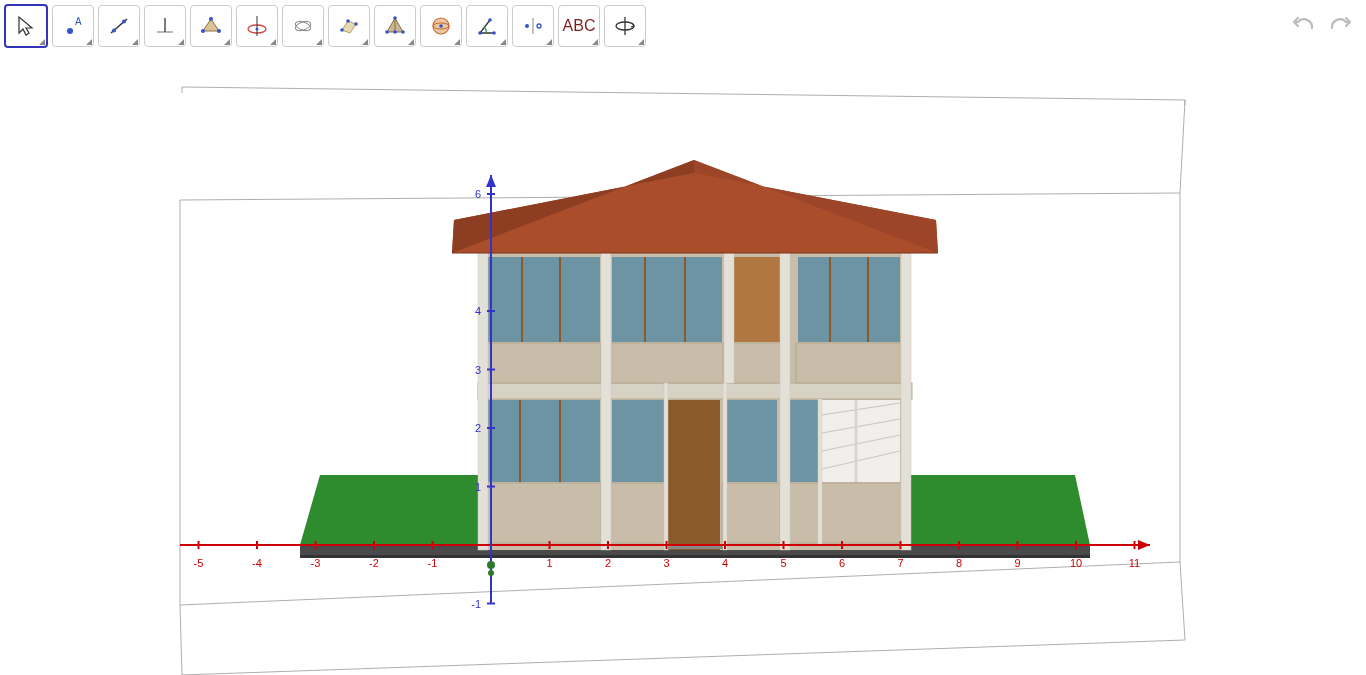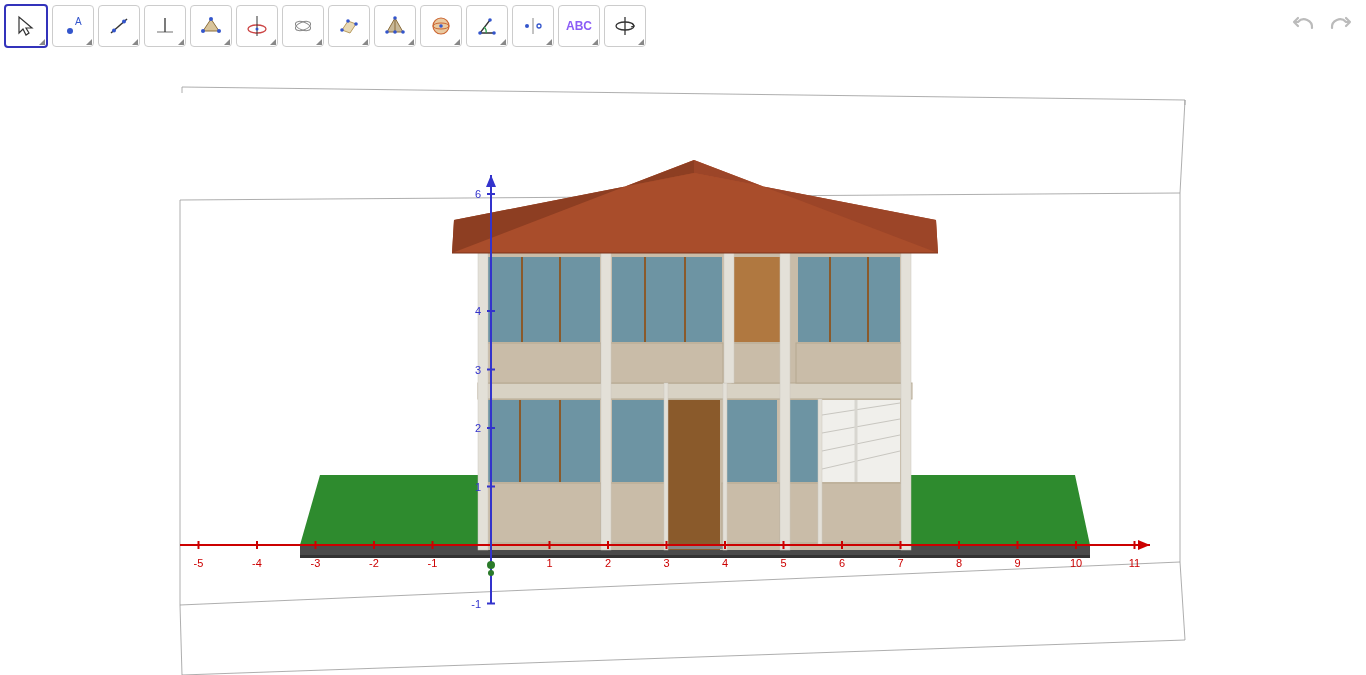--- a/index.html
+++ b/index.html
@@ -180,21 +180,21 @@
   </div>
   <div class="tool-btn">
     <svg width="22" height="22">
       <line x1="11" y1="3" x2="11" y2="19" stroke="#888" stroke-width="1"></line>
       <circle cx="5" cy="11" r="2" fill="#3355cc"></circle>
       <circle cx="17" cy="11" r="2" fill="none" stroke="#3355cc" stroke-width="1.3"></circle>
     </svg>
     <div class="tool-dropdown"></div>
   </div>
   <div class="tool-btn">
-    <span style="font-size:12px;font-weight:bold;color:#8b5cf6">ABC</span>
+    <span style="font-size:16px;font-weight:normal;color:#7f1d1d">ABC</span>
     <div class="tool-dropdown"></div>
   </div>
   <div class="tool-btn">
     <svg width="24" height="24">
       <ellipse cx="12" cy="12" rx="9" ry="4" fill="none" stroke="#333" stroke-width="1.3"></ellipse>
       <line x1="12" y1="3" x2="12" y2="21" stroke="#333" stroke-width="1.3"></line>
       <path d="M19 9 L21 12 L18 13" fill="none" stroke="#333" stroke-width="1.2"></path>
     </svg>
     <div class="tool-dropdown"></div>
   </div>

